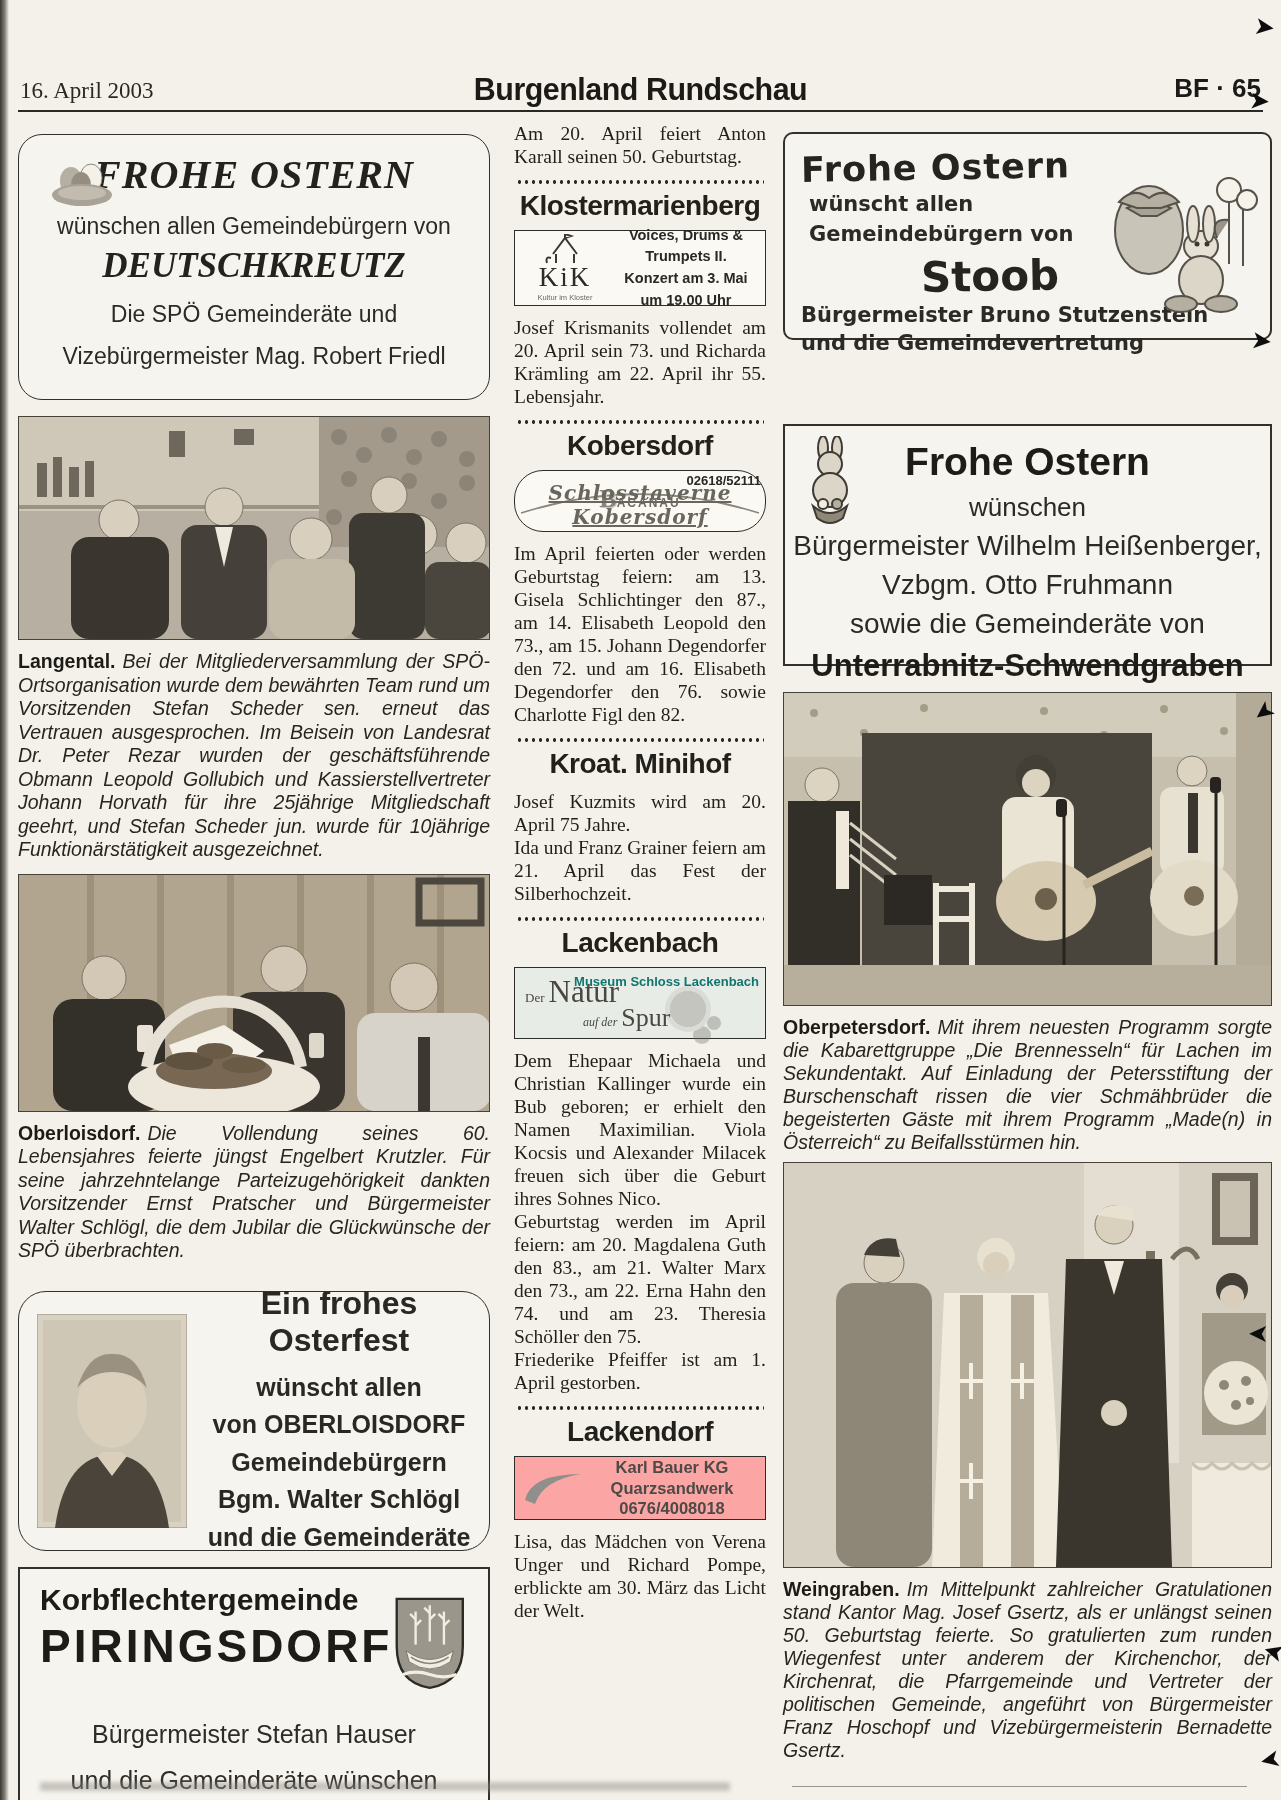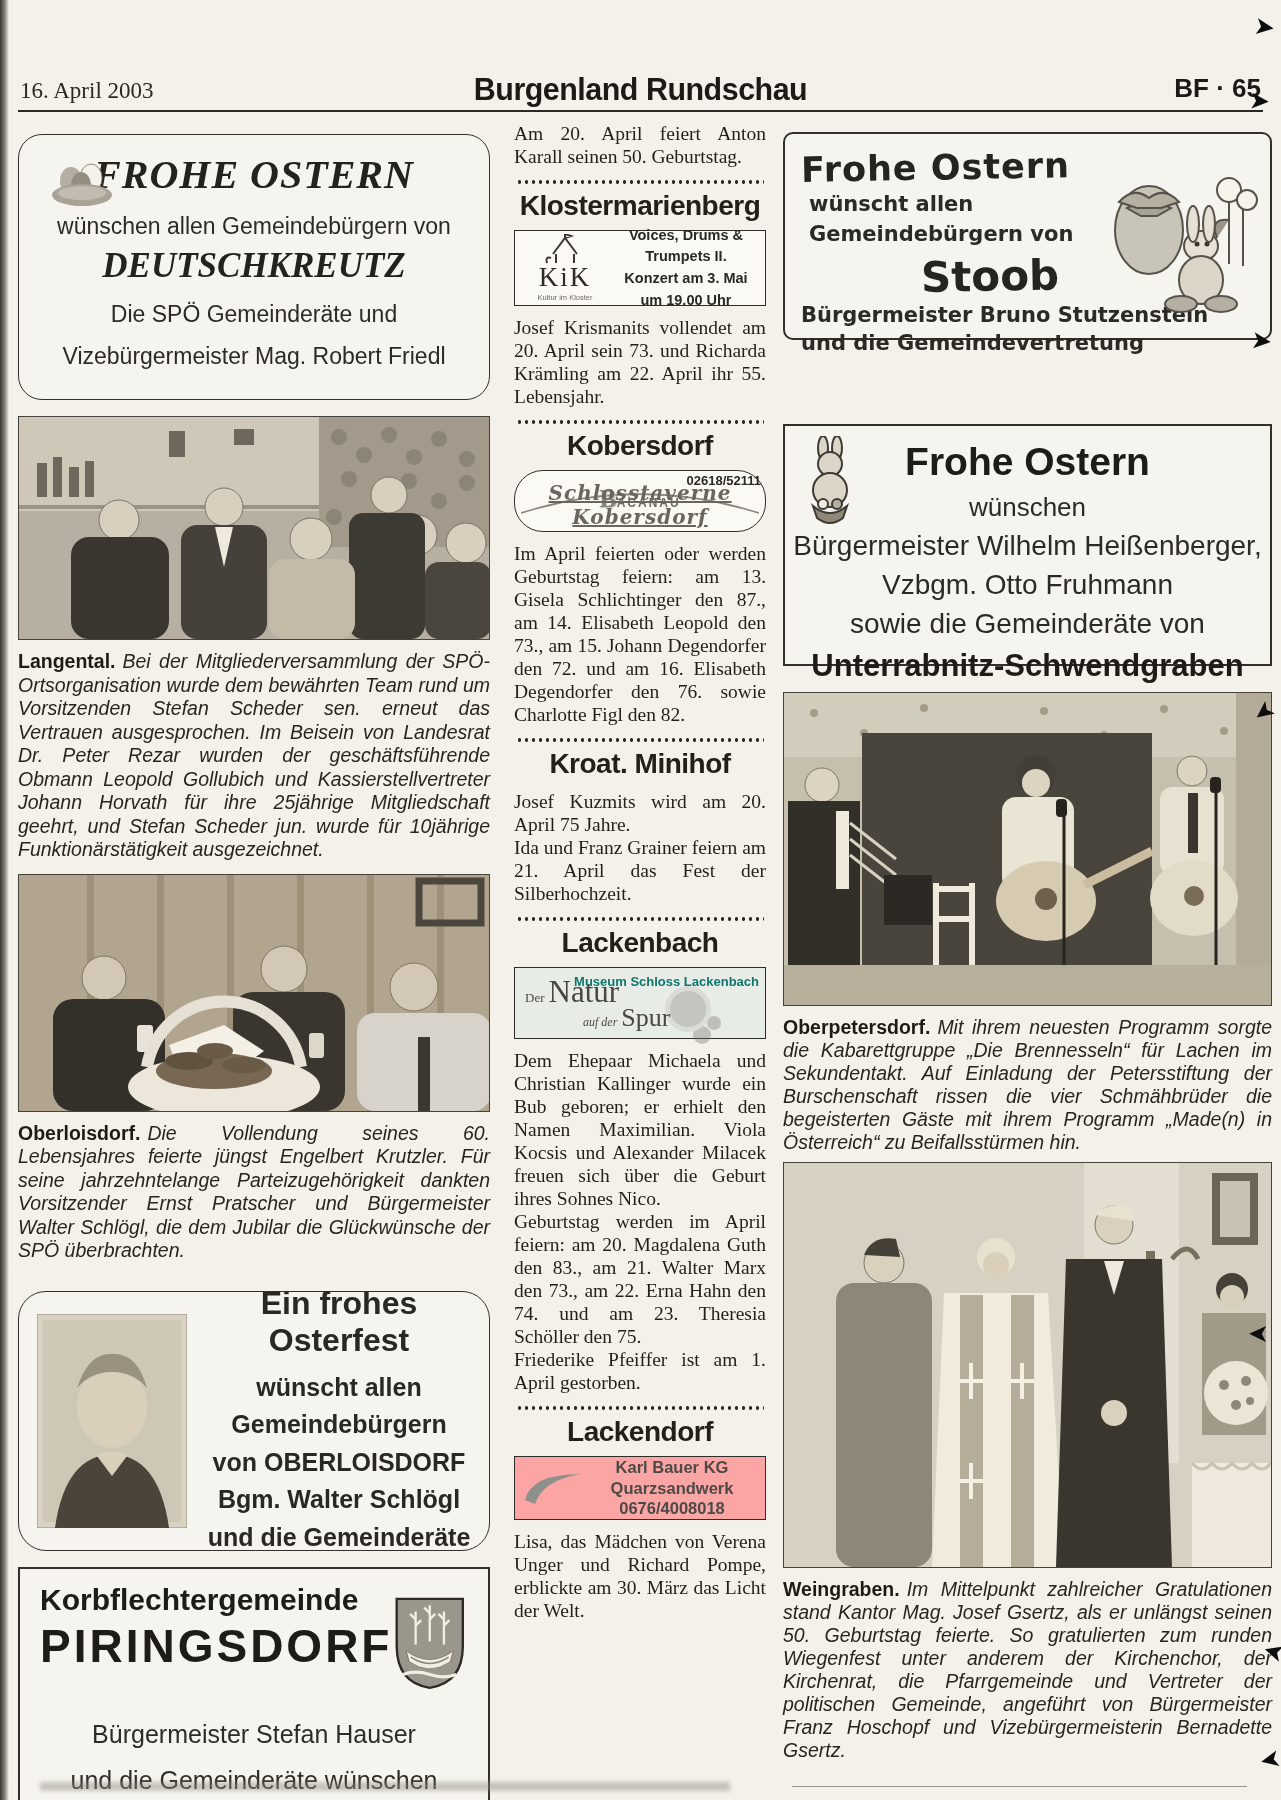--- a/index.html
+++ b/index.html
@@ -236,22 +236,22 @@
         <rect width="150" height="214" fill="#d9d2c2" stroke="#8f897b"></rect>
         <rect x="6" y="6" width="138" height="202" fill="#cfc7b5"></rect>
         <ellipse cx="75" cy="92" rx="35" ry="42" fill="#d9cfba"></ellipse>
         <path d="M40,74 Q52,38 75,40 Q100,38 110,74 Q96,58 75,58 Q54,58 40,74 Z" fill="#9a9180"></path>
         <path d="M18,214 Q28,142 75,140 Q122,142 132,214 Z" fill="#4a443a"></path>
         <path d="M60,142 L75,162 L90,142 L84,138 L66,138 Z" fill="#d9cfba"></path>
       </svg>
       <div class="ol-text">
         <div class="ol-title">Ein frohes Osterfest</div>
         <div class="ol-line">wünscht allen</div>
+        <div class="ol-line">von OBERLOISDORF</div>
         <div class="ol-line">Gemeindebürgern</div>
-        <div class="ol-line">von OBERLOISDORF</div>
         <div class="ol-line">Bgm. Walter Schlögl</div>
         <div class="ol-line">und die Gemeinderäte</div>
       </div>
     </div>
 
     <div class="promo promo-piringsdorf">
       <div class="pir-head">
         <div>
           <div class="pir-kicker">Korbflechtergemeinde</div>
           <div class="pir-name">PIRINGSDORF</div>

